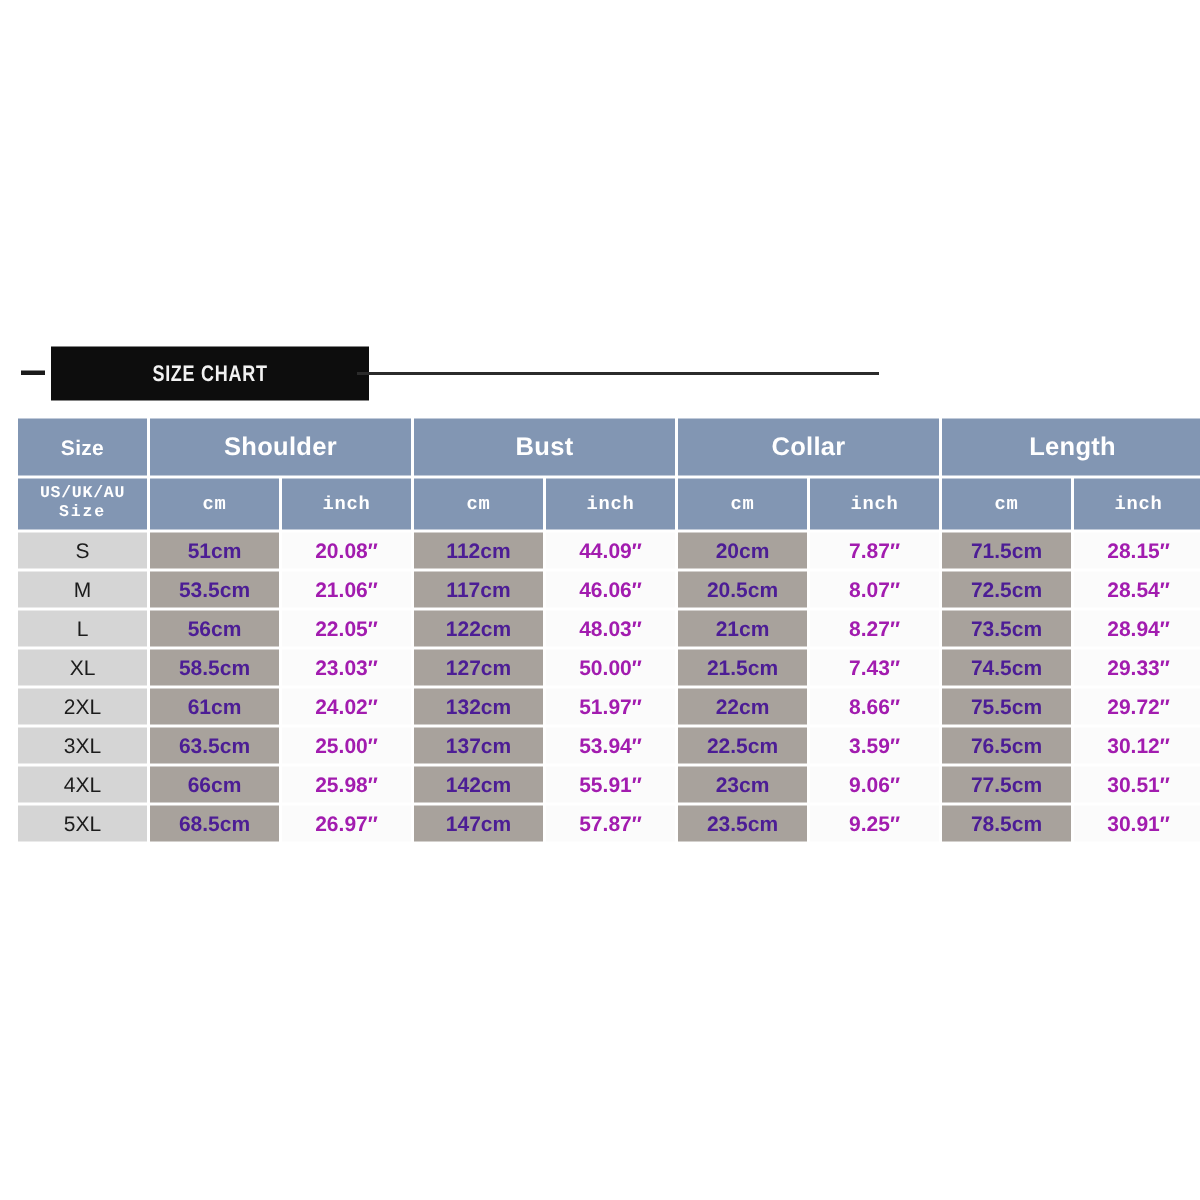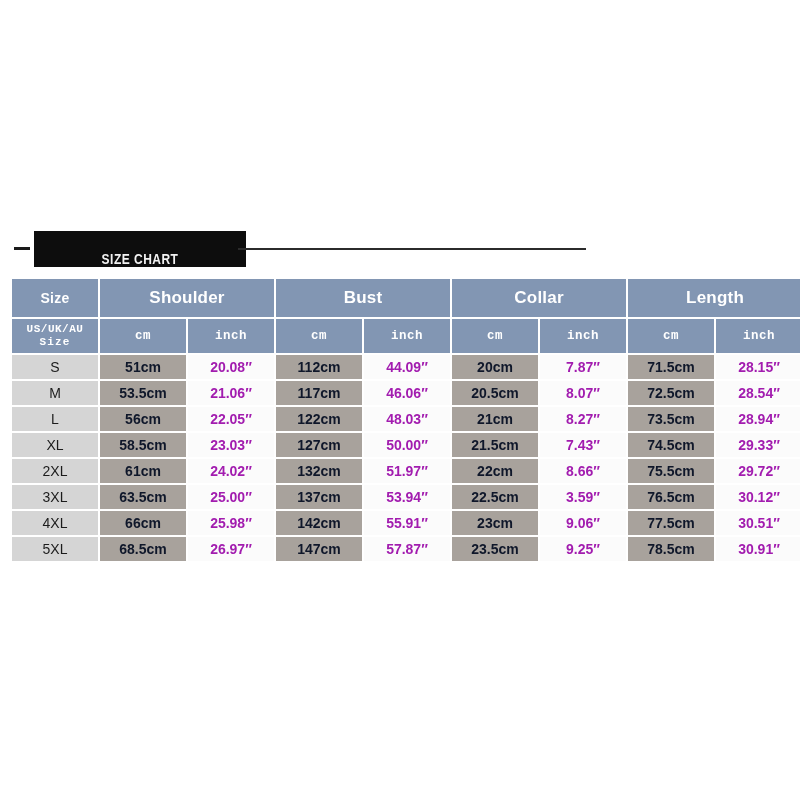--- a/index.html
+++ b/index.html
@@ -55,21 +55,21 @@
     clip-path: polygon(0% 0%, 100% 0%, 54% 50%, 100% 100%, 0% 100%);
   }
   .banner-box {
     position: absolute;
     left: 34px;
     top: 0px;
     width: 212px;
     height: 36px;
     background: #0d0d0d;
     display: flex;
-    align-items: flex-end;
+    align-items: center;
     justify-content: center;
   }
   .banner-text {
     color: #f2f2f2;
     font-family: "Liberation Sans Narrow", "Liberation Sans", sans-serif;
     font-size: 15px;
     font-weight: 700;
     letter-spacing: 0.6px;
     transform: scaleX(0.80);
     transform-origin: center;
@@ -144,21 +144,21 @@
   
   td.sizecell {
     background: #d5d5d5;
     color: #1c1c1c;
     height: 24px;
     font-size: 14px;
     font-weight: 400;
   }
   td.cmcell {
     background: #a8a29c;
-    color: #0f172a;
+    color: #4c1d95;
     height: 24px;
     font-size: 14px;
     font-weight: 600;
   }
   td.inchcell {
     background: #fbfbfb;
     color: #a21caf;
     height: 24px;
     font-size: 14px;
     font-weight: 600;

